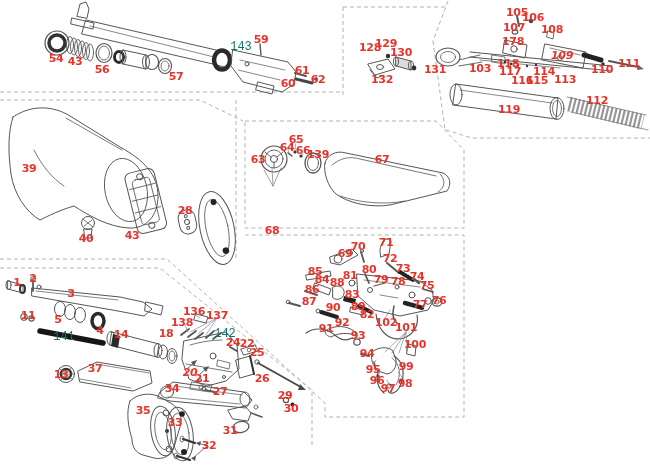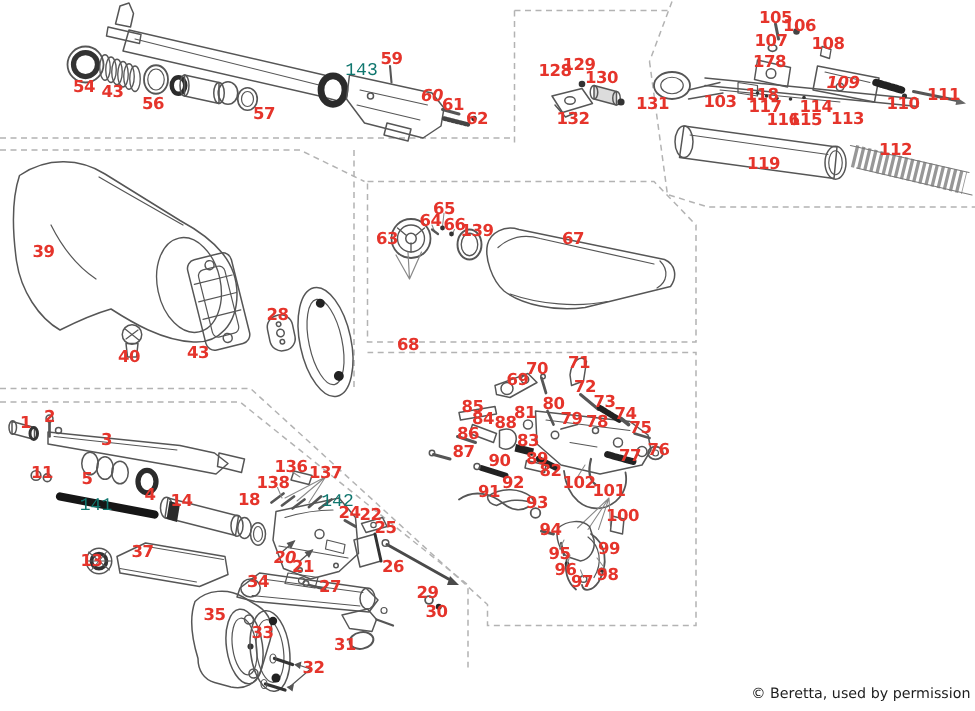--- a/index.html
+++ b/index.html
@@ -298,21 +298,21 @@
   </svg>
 
   <div>
       <span class="lbl" style="left: 56px; top: 58px;">54</span>
       <span class="lbl" style="left: 75px; top: 61px;">43</span>
       <span class="lbl" style="left: 102px; top: 69px;">56</span>
       <span class="lbl" style="left: 164px; top: 76px; padding-left: 24px;">57</span>
       <span class="lbl" style="left: 261px; top: 39px;">59</span>
       <span class="lbl k" style="left: 241px; top: 47px;">143</span>
       <span class="lbl" style="left: 302px; top: 70px;">61</span>
-      <span class="lbl" style="left: 288px; top: 64px; font-style: italic;">60</span>
+      <span class="lbl" style="left: 288px; top: 83px;">60</span>
       <span class="lbl" style="left: 318px; top: 79px;">62</span>
       <span class="lbl" style="left: 370px; top: 47px;">128</span>
       <span class="lbl" style="left: 386px; top: 43px;">129</span>
       <span class="lbl" style="left: 401px; top: 52px;">130</span>
       <span class="lbl" style="left: 418px; top: 69px; margin-left: 17px;">131</span>
       <span class="lbl" style="left: 382px; top: 79px;">132</span>
       <span class="lbl" style="left: 517px; top: 12px;">105</span>
       <span class="lbl" style="left: 533px; top: 17px;">106</span>
       <span class="lbl" style="left: 514px; top: 27px;">107</span>
       <span class="lbl" style="left: 513px; top: 41px;">178</span>
@@ -398,14 +398,13 @@
       <span class="lbl" style="left: 172px; top: 388px;">34</span>
       <span class="lbl" style="left: 220px; top: 391px;">27</span>
       <span class="lbl" style="left: 143px; top: 410px;">35</span>
       <span class="lbl" style="left: 175px; top: 422px;">33</span>
       <span class="lbl" style="left: 230px; top: 430px;">31</span>
       <span class="lbl" style="left: 209px; top: 445px;">32</span>
       <span class="lbl" style="left: 285px; top: 395px;">29</span>
       <span class="lbl" style="left: 291px; top: 408px;">30</span>
     </div>
 
-  <div class="copyright">© Beretta, used by permission</div>
 </div>
 
 </body></html>

